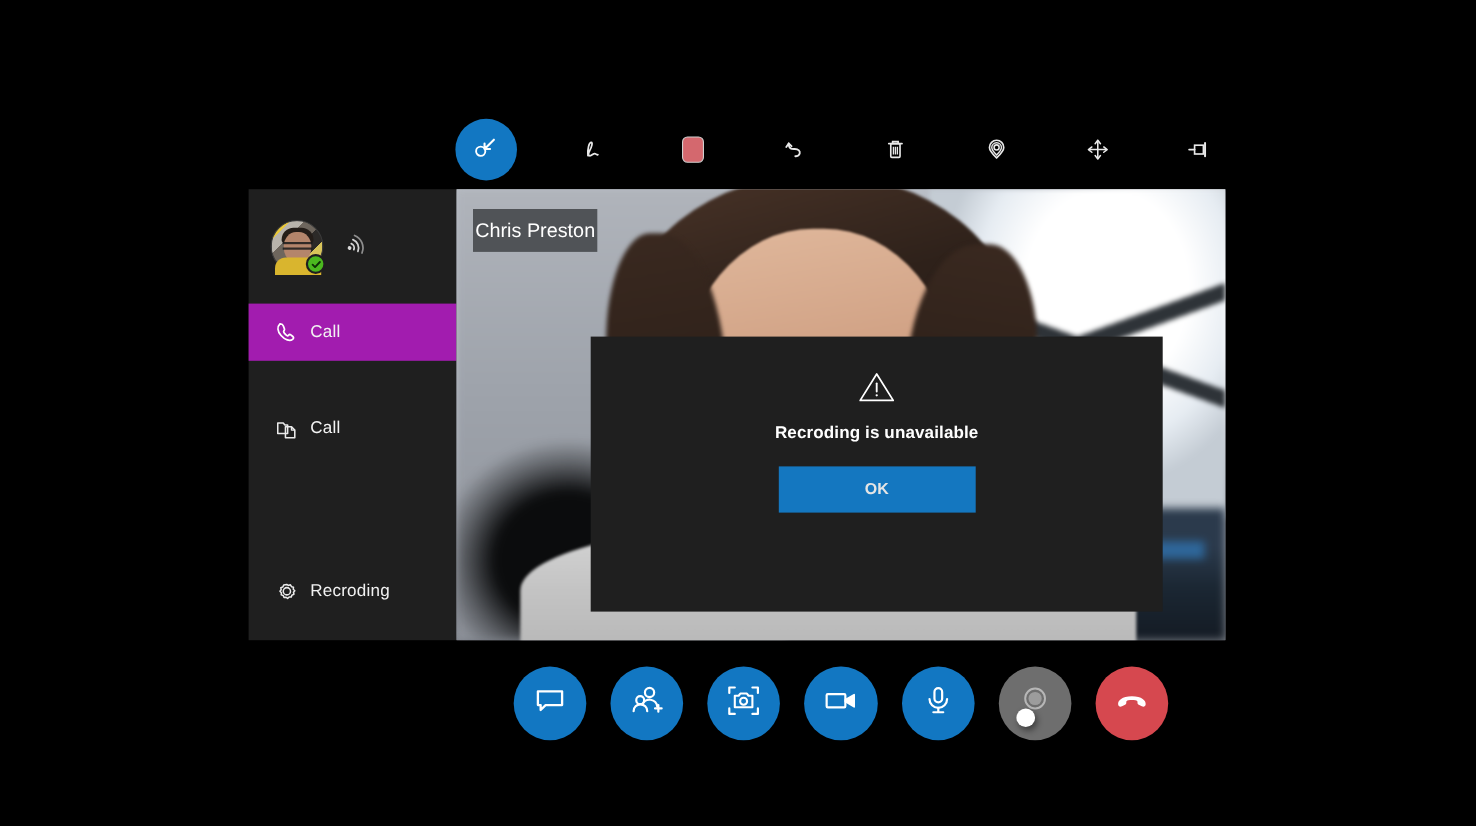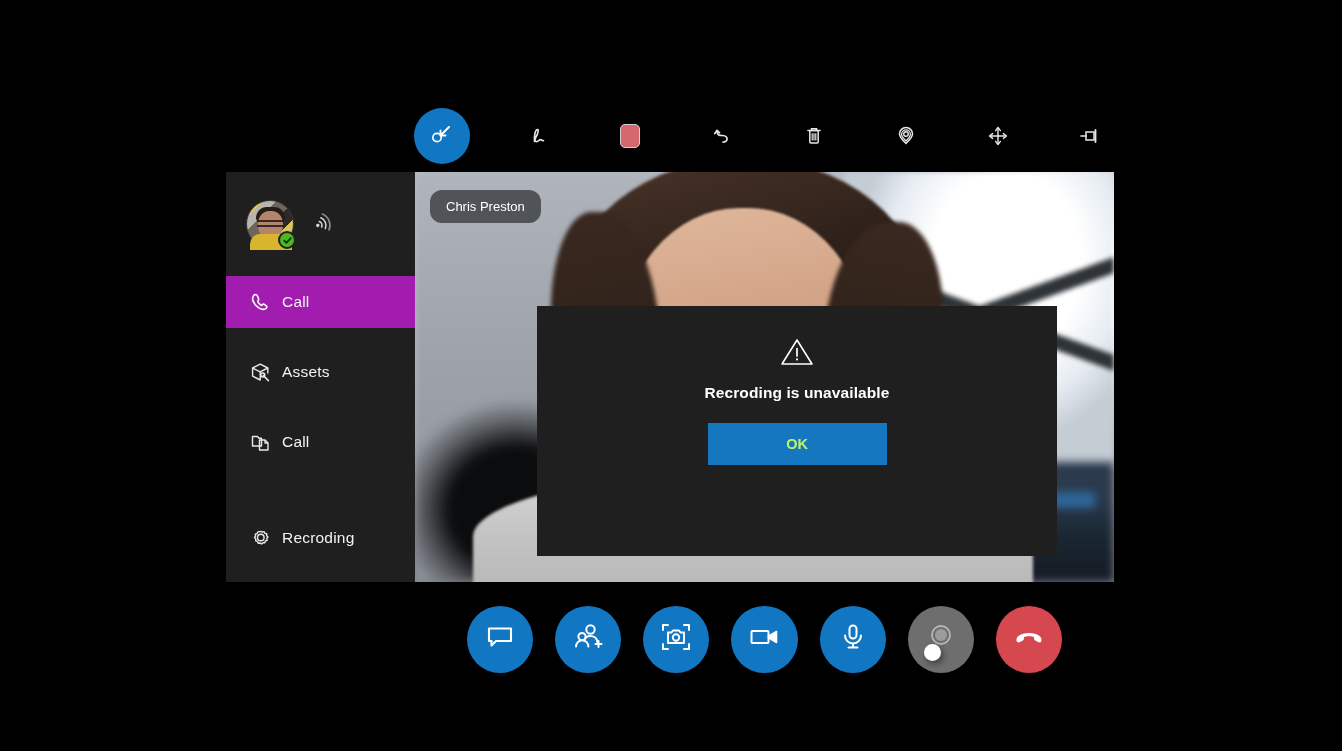--- a/index.html
+++ b/index.html
@@ -189,44 +189,43 @@
   }
   #person-hairfront-r {
     position: absolute; left: 300px; top: 50px; width: 120px; height: 250px;
     border-radius: 60% 40% 50% 50%;
     background: linear-gradient(190deg,#3a2920 0%, #241a14 100%);
     filter: blur(2px);
   }
   #name-label {
     position: absolute; left: 15px; top: 18px;
     background: rgba(60,62,66,.82);
-    color: #ffffff; font-size: 13px;
-    padding: 9px 16px;
-    border-radius: 12px;
+    color: #ffffff; font-size: 18px;
+    padding: 9px 2px;
   }
 
   
   #modal-dialog {
     position: absolute; left: 537px; top: 306px;
     width: 520px; height: 250px;
     background: #1f1f1f;
     display: flex; flex-direction: column; align-items: center;
   }
   #warning-icon { margin-top: 31px; }
   #dialog-title {
     margin-top: 13px; color: #ffffff;
     font-size: 15.5px; font-weight: bold; letter-spacing: .1px;
   }
   #dialog-message {
     margin-top: 13px; width: 370px; text-align: center;
     color: #d2d2d2; font-size: 14.5px; line-height: 20px;
   }
   #dialog-ok-button {
     margin-top: 21px; width: 179px; height: 42px;
-    background: #1477c0; border: none; color: #bef264;
+    background: #1477c0; border: none; color: #e5e5e5;
     font-size: 14.5px; font-family: "Liberation Sans", sans-serif;
     font-weight: bold; cursor: pointer;
   }
 
   
   #call-controls {
     position: absolute; left: 467px; top: 601px;
     width: 595px; height: 76px;
     display: flex; align-items: center; gap: 22px;
   }
@@ -374,32 +373,20 @@
         <span class="nav-ico">
           <svg width="25" height="25" viewBox="0 0 25 25">
             <path d="M6.5 4.5 C4 7 4 11 7.5 15 C11 19 15.5 20.5 18 18.5 C19.2 17.5 19 16.6 18.2 15.9 L16.4 14.4 C15.6 13.8 14.9 14 14.3 14.8 C13.7 15.6 13.2 15.5 12 14.4 C10.5 13 9.7 11.8 9.9 11.1 C10.1 10.4 10.9 10.1 10.6 9.1 L9.6 6.3 C9.2 5.2 8.1 4.4 6.5 4.5 Z" fill="none" stroke="#ffffff" stroke-width="1.6" stroke-linejoin="round"></path>
           </svg>
         </span>
         <span>Call</span>
       </div>
 
       <div class="nav-spacer-1"></div>
 
-      <div class="nav-item">
-        <span class="nav-ico">
-          <svg width="25" height="25" viewBox="0 0 25 25">
-            <path d="M12.2 4.2 L19.8 8 L12.2 11.8 L4.6 8 Z" fill="none" stroke="#eaeaea" stroke-width="1.4" stroke-linejoin="round"></path>
-            <path d="M4.6 8 V16.2 L12.2 20 V11.8" fill="none" stroke="#eaeaea" stroke-width="1.4" stroke-linejoin="round"></path>
-            <path d="M19.8 8 V13.5" fill="none" stroke="#eaeaea" stroke-width="1.4"></path>
-            <path d="M15.2 15.4 L20.4 20.6" stroke="#eaeaea" stroke-width="1.5" stroke-linecap="round"></path>
-            <circle cx="14.8" cy="15" r="2" fill="none" stroke="#eaeaea" stroke-width="1.4"></circle>
-          </svg>
-        </span>
-        <span>Assets</span>
-      </div>
 
       <div class="nav-spacer-2"></div>
 
       <div class="nav-item">
         <span class="nav-ico">
           <svg width="25" height="25" viewBox="0 0 25 25">
             <path d="M4.5 6.5 H9.5 L11 8.3 H13.5 V16 H4.5 Z" fill="none" stroke="#eaeaea" stroke-width="1.4" stroke-linejoin="round"></path>
             <path d="M11.5 10 H17 L20 13 V20 H11.5 Z" fill="none" stroke="#eaeaea" stroke-width="1.4" stroke-linejoin="round"></path>
             <path d="M17 10 V13 H20" fill="none" stroke="#eaeaea" stroke-width="1.3" stroke-linejoin="round"></path>
           </svg>

